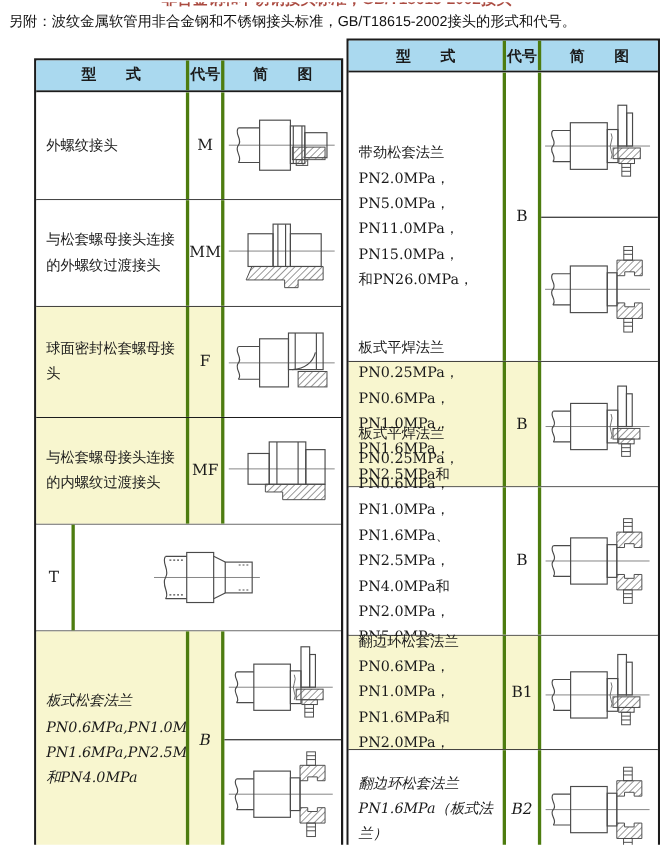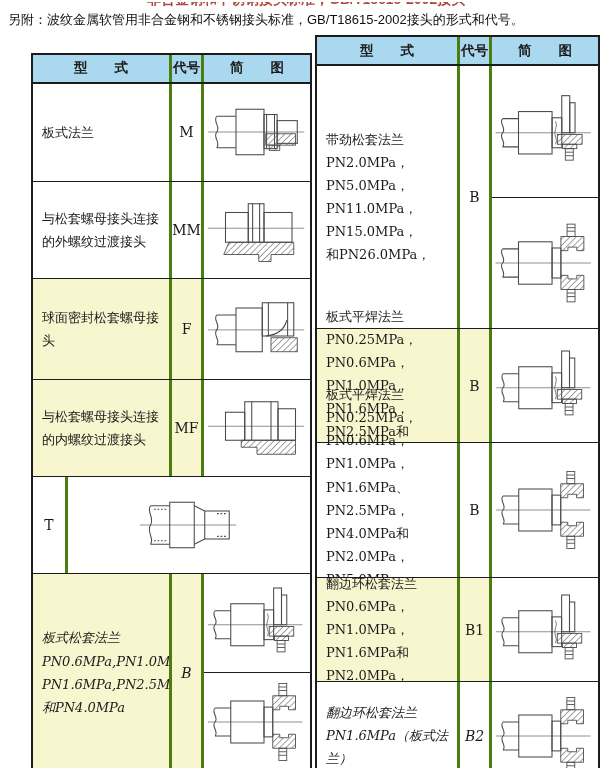--- a/index.html
+++ b/index.html
@@ -180,21 +180,21 @@
 
     <div class="tbl left">
       <div class="row header" style="height:29px">
         <div class="cell type">型　　式</div>
         <div class="cell code">代号</div>
         <div class="cell diag">简　　图</div>
       </div>
 
       <div class="row" style="height:98px">
         <div class="cell type">
-            <span class="type-label">板式法兰</span>
+            <span class="type-label">外螺纹接头</span>
           </div>
         <div class="cell code">M</div>
         <div class="cell diag">
           <div class="single">
               <svg class="dsvg" viewBox="0 0 120 96">
                 <use href="#sym-m"></use>
               </svg>
             </div>
         </div>
       </div>

